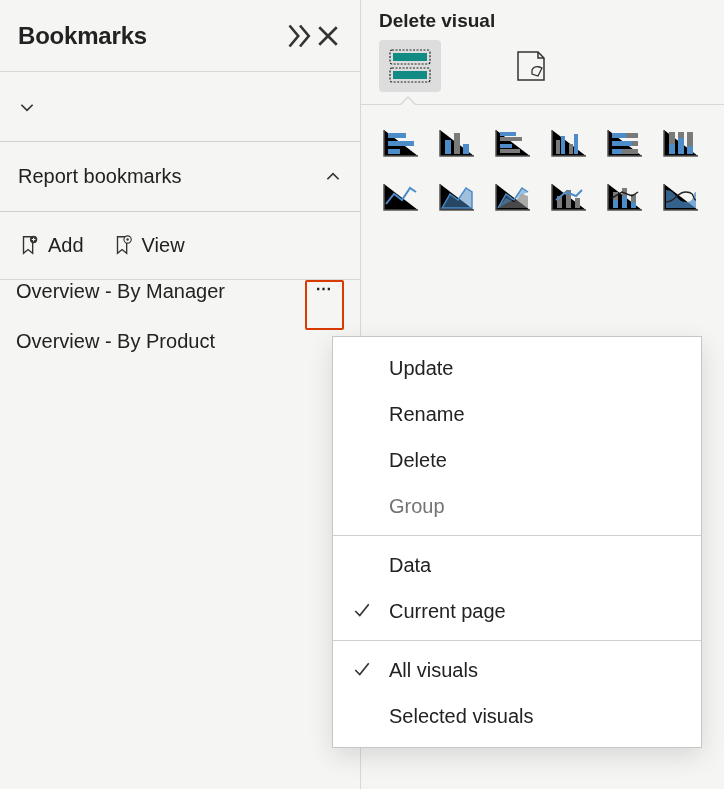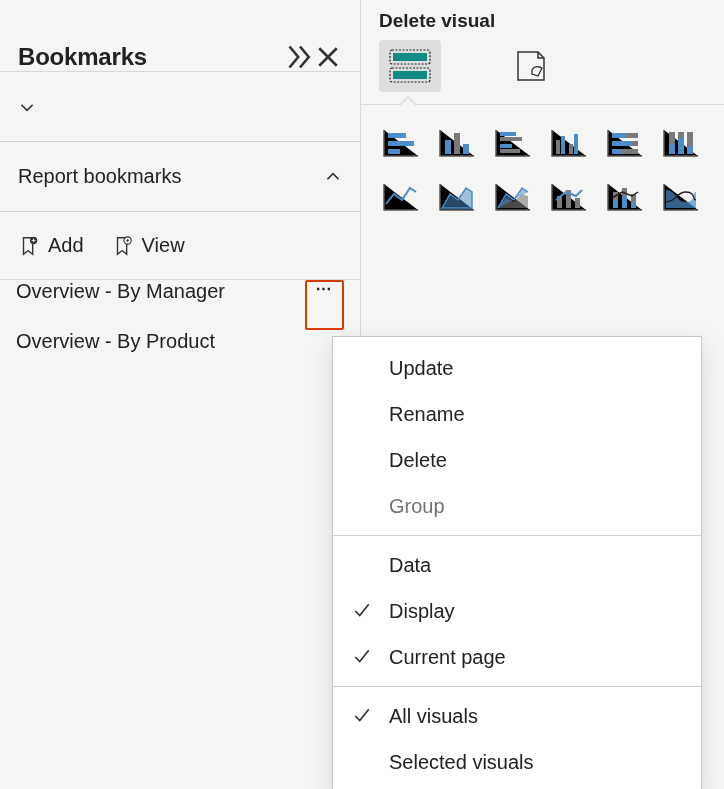--- a/index.html
+++ b/index.html
@@ -10,21 +10,21 @@
       height: 789px;
       overflow: hidden;
       position: relative;
       color: #222;
     }
     .panes { display: flex; height: 100%; }
     .pane-left { width: 361px; border-right: 1px solid #d8d8d8; }
     .pane-right { flex: 1; }
     .pane-header {
       display: flex;
-      align-items: flex-end;
+      align-items: center;
       height: 72px;
       padding: 0 18px;
       border-bottom: 1px solid #d8d8d8;
     }
     .pane-header h2 {
       font-size: 24px;
       font-weight: 700;
       flex: 1;
       letter-spacing: -0.2px;
     }
@@ -51,21 +51,21 @@
     }
     .toolbar {
       display: flex;
       align-items: center;
       gap: 28px;
       padding: 0 18px;
       height: 68px;
       font-size: 20px;
       border-bottom: 1px solid #d8d8d8;
     }
-    .toolbar .tbtn { display: flex; align-items: center; gap: 8px; cursor: pointer; }
+    .toolbar .tbtn { display: flex; gap: 8px; cursor: pointer; }
     .tbtn svg { width: 22px; height: 22px; }
     .bookmark-item {
       display: flex;
       padding: 0 16px;
       height: 50px;
       font-size: 20px;
     }
     .bookmark-item .bm-label { flex: 1; }
     .more-box {
       border: 2px solid #d83b01;
@@ -372,26 +372,20 @@
       <span>Group</span>
     </div>
   <div class="menu-divider"></div>
   <div class="menu-item">
       <span>Data</span>
     </div>
   <div class="menu-item">
     <svg class="menu-check" viewBox="0 0 16 16">
         <path d="M2 8l4 4 8-10" stroke="#333" stroke-width="1.5" fill="none"></path>
       </svg>
-    <span>Display</span>
-  </div>
-  <div class="menu-item">
-    <svg class="menu-check" viewBox="0 0 16 16">
-        <path d="M2 8l4 4 8-10" stroke="#333" stroke-width="1.5" fill="none"></path>
-      </svg>
     <span>Current page</span>
   </div>
   <div class="menu-divider"></div>
   <div class="menu-item">
     <svg class="menu-check" viewBox="0 0 16 16">
         <path d="M2 8l4 4 8-10" stroke="#333" stroke-width="1.5" fill="none"></path>
       </svg>
     <span>All visuals</span>
   </div>
   <div class="menu-item">

